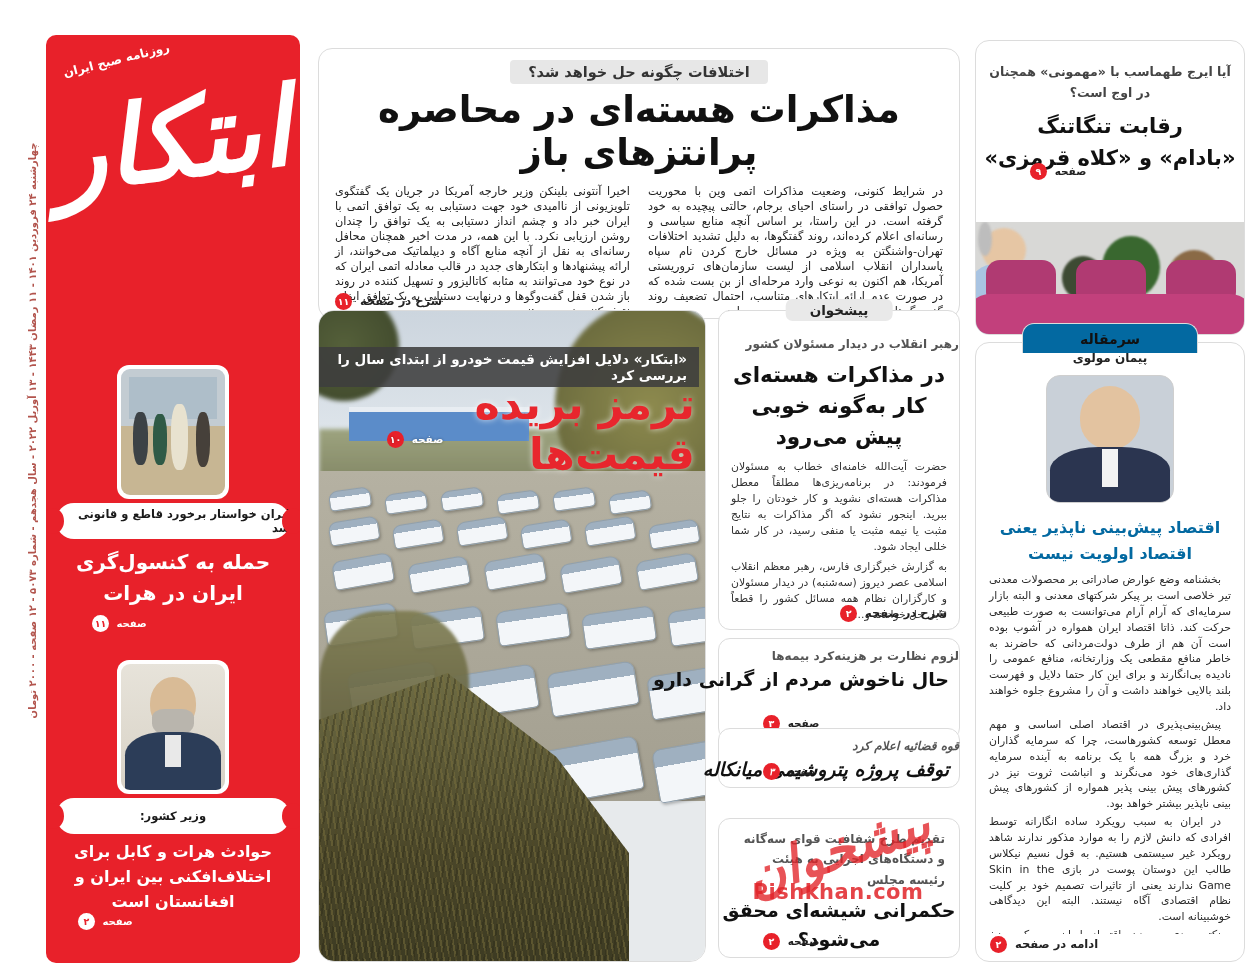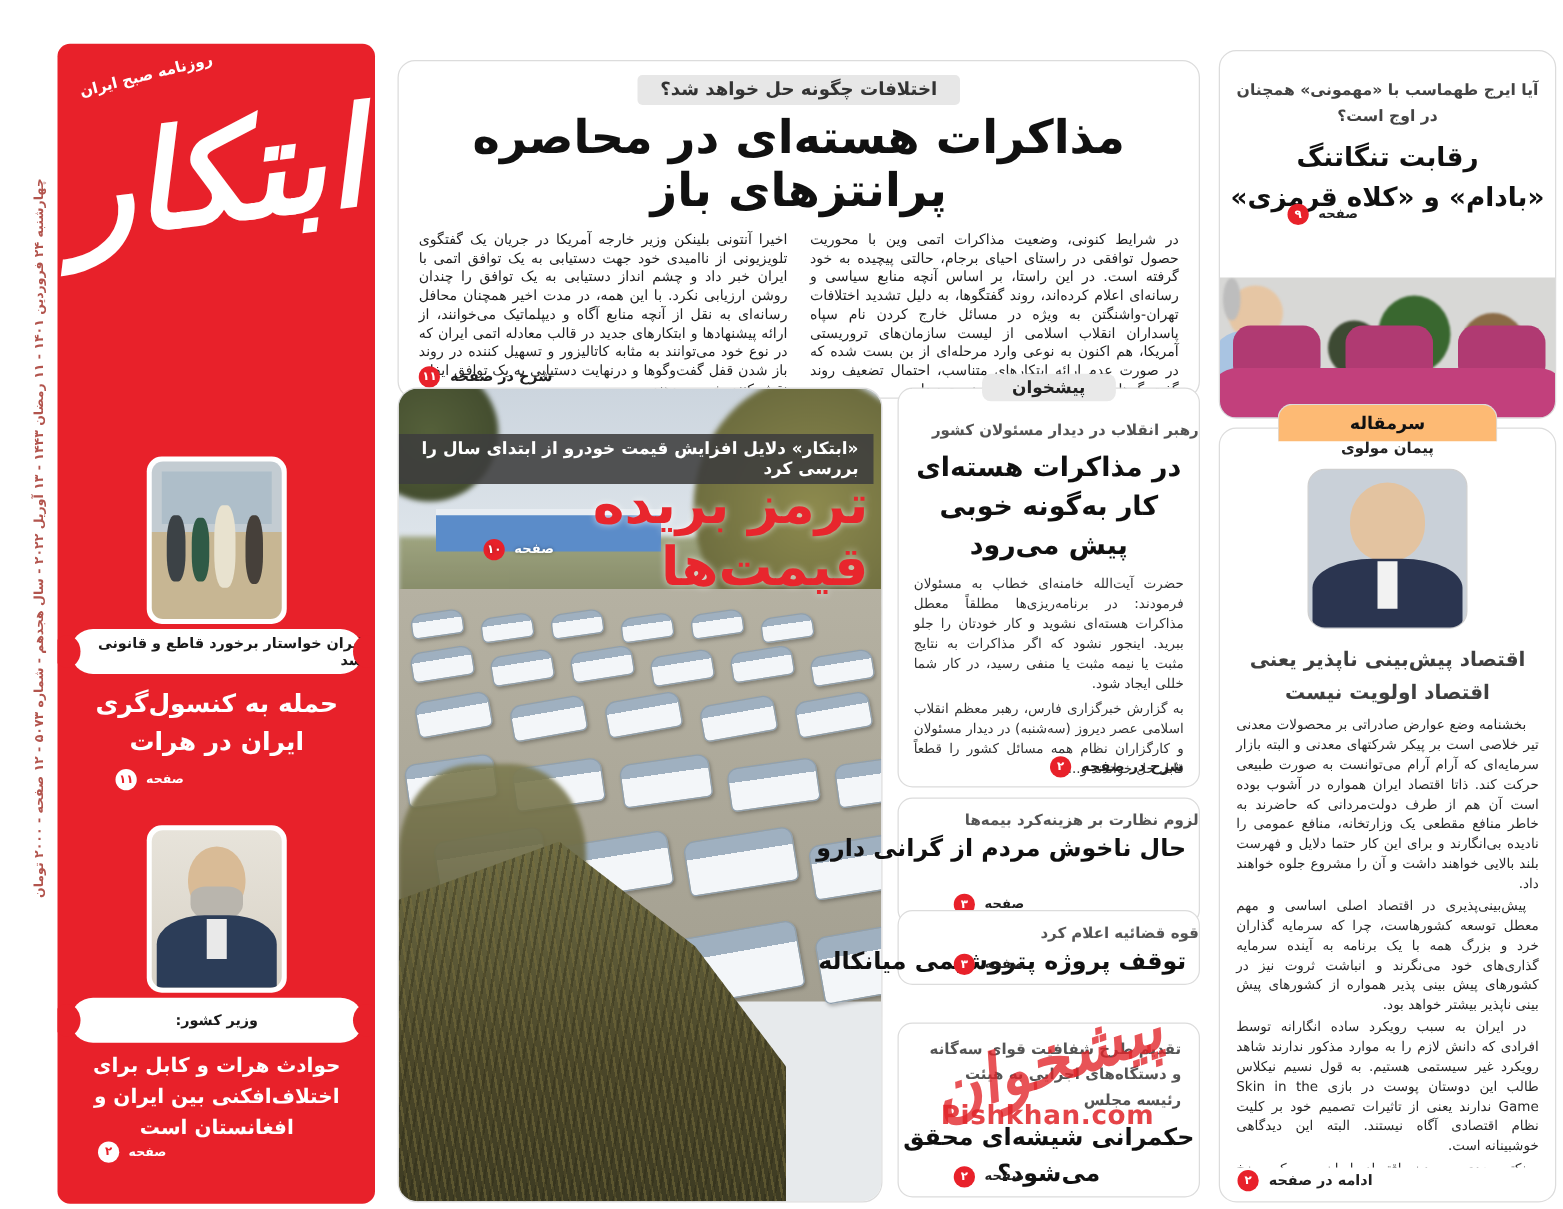--- a/index.html
+++ b/index.html
@@ -88,26 +88,26 @@
   .tv-head { text-align:center; font-size:21px; font-weight:900; color:#111; line-height:1.55; margin-top:6px; }
   .tv-badge { position:absolute; left:22px; top:122px; }
   .tv-photo { position:absolute; left:0; right:0; bottom:0; height:112px; background:#d8d8d6; overflow:hidden; }
   .couch { position:absolute; left:-10px; right:-10px; bottom:-18px; height:58px; background:#c2407c; border-radius:24px 24px 0 0; }
   .cushion { position:absolute; bottom:28px; width:70px; height:46px; background:#b03a72; border-radius:14px; }
   .blob { position:absolute; border-radius:50%; filter:blur(1px); }
 
   
   .ed-box { left:975px; top:342px; width:270px; height:620px; overflow:visible; }
   .ed-tab { position:absolute; top:-20px; left:50%; transform:translateX(-50%); width:176px; height:30px;
-            background:#fdba74; border:1px solid #dcdcdc; border-radius:12px 12px 0 0; border-bottom:none;
+            background:#0369a1; border:1px solid #dcdcdc; border-radius:12px 12px 0 0; border-bottom:none;
             display:flex; align-items:center; justify-content:center; font-size:14px; font-weight:900; color:#111; }
   .ed-author { text-align:center; font-size:12px; font-weight:bold; color:#222; margin-top:8px; }
   .ed-photo { position:relative; margin:10px auto 0 auto; width:128px; height:128px; border:1px solid #cfcfcf;
               border-radius:14px; overflow:hidden; background:#c9d0d8; }
-  .ed-head { text-align:center; font-size:16px; font-weight:900; color:#404040; line-height:1.6; margin-top:12px; padding:0 14px; }
+  .ed-head { text-align:center; font-size:16px; font-weight:900; color:#0369a1; line-height:1.6; margin-top:12px; padding:0 14px; }
   .ed-body { padding:6px 13px 0 13px; font-size:10.8px; line-height:1.47; text-align:justify; color:#2a2a2a; height:368px; overflow:hidden; }
   .ed-body p { margin-bottom:2px; text-indent:10px; }
   .ed-ref { position:absolute; left:14px; bottom:8px; }
 
   
   .watermark { position:absolute; left:718px; top:820px; width:240px; z-index:50; pointer-events:none; text-align:center; }
   .wm-script { font-size:52px; font-weight:900; color:rgba(225,35,40,.78); transform:rotate(-18deg); display:inline-block; font-style:italic; }
   .wm-domain { font-size:21px; font-weight:bold; color:rgba(225,35,40,.85); letter-spacing:.5px; direction:ltr; }
 
   
@@ -236,21 +236,21 @@
 
   <div class="pk-card" style="top:638px; height:102px;">
     <div class="pk-kicker" style="margin-top:10px;">لزوم نظارت بر هزینه‌کرد بیمه‌ها</div>
     <div class="pk-head-sm" style="margin-top:5px;">حال ناخوش مردم از گرانی دارو</div>
     <div class="pk-badge-l pgbadge">
       <span>صفحه</span>
       <span class="circ">۳</span>
     </div>
   </div>
 
-  <div class="pk-card" style="top:728px; height:60px;">
+  <div class="pk-card" style="top:728px; height:60px;font-style:italic;">
     <div class="pk-kicker" style="margin-top:10px;">قوه قضائیه اعلام کرد</div>
     <div class="pk-head-sm" style="margin-top:5px;">توقف پروژه پتروشیمی میانکاله</div>
     <div class="pk-badge-l pgbadge">
       <span>صفحه</span>
       <span class="circ">۳</span>
     </div>
   </div>
 
   <div class="pk-card" style="top:818px; height:140px;">
     <div class="pk-kicker" style="margin-top:10px; padding:0 14px; line-height:1.7;">تقدیم طرح شفافیت قوای سه‌گانه و دستگاه‌های اجرایی به هیئت رئیسه مجلس</div>

